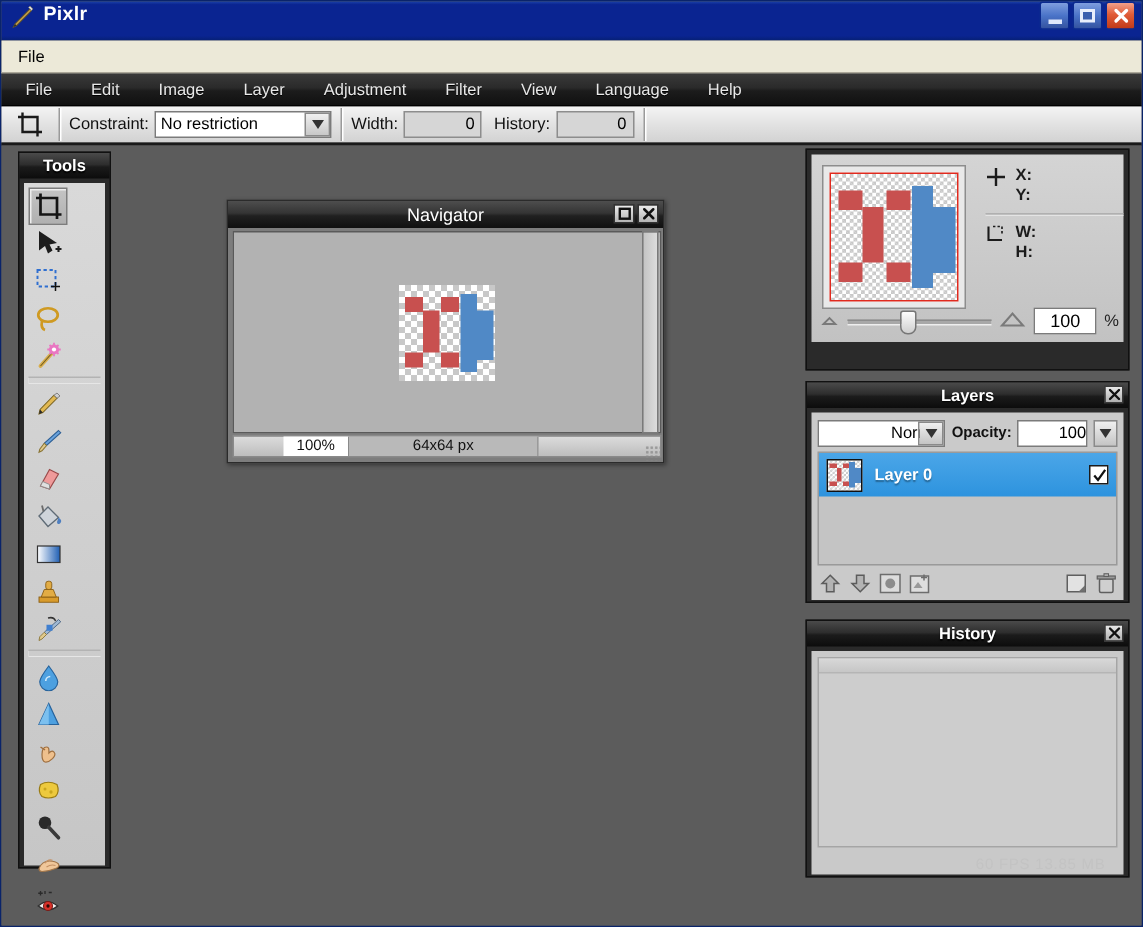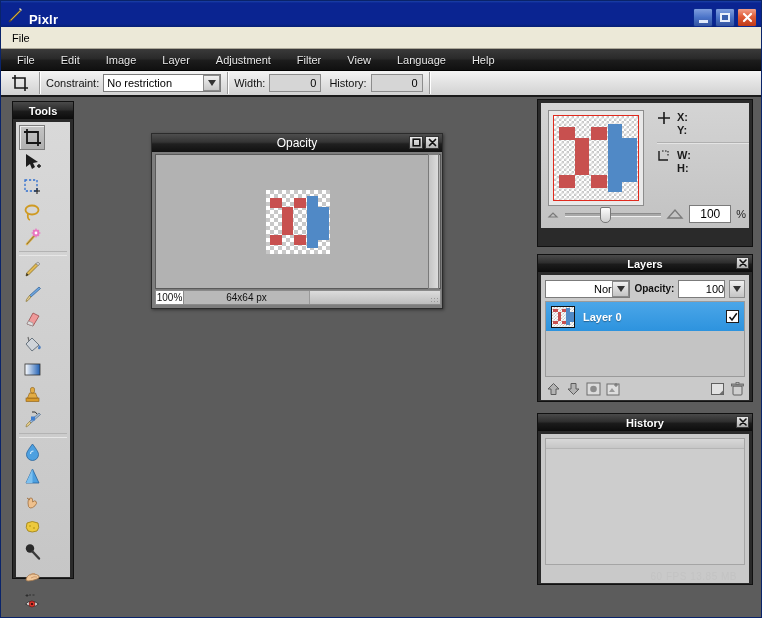--- a/index.html
+++ b/index.html
@@ -15,21 +15,21 @@
     width: 762px; height: 618px;
     background: #5a5a5a;
     border: 1px solid #0a246a;
   }
 
   
   .titlebar {
     position: absolute; left: 0; top: 0;
     width: 760px; height: 26px;
     background: linear-gradient(to bottom, #1b41a8 0%, #0a2491 8%, #0a2491 88%, #062075 100%);
-    display: flex; align-items: flex-end;
+    display: flex; align-items: flex-start;
   }
   .tb-icon {
     width: 22px; height: 22px; margin-left: 3px;
     display: flex; align-items: center; justify-content: center;
   }
   .tb-title {
     color: #fff; font-weight: bold; font-size: 13px;
     margin-left: 3px; letter-spacing: .2px;
     font-family: "Liberation Sans", sans-serif;
   }
@@ -179,22 +179,22 @@
     background: linear-gradient(to right,#c4c4c4,#dcdcdc);
     border: 1px solid #7a7a7a;
   }
   .doc-status {
     position: absolute; left: 3px; bottom: 3px; width: 286px; height: 15px;
     background: linear-gradient(to bottom,#dcdcdc,#bdbdbd);
     border: 1px solid #8a8a8a;
     display: flex; align-items: center; font-size: 10px; color: #111;
   }
   .doc-zoom {
-    width: 28px; height: 100%; background: #fff; border-right: 1px solid #8a8a8a;
-    display: flex; align-items: center; justify-content: center;
+    width: 44px; height: 100%; background: #fff; border-right: 1px solid #8a8a8a;
+    display: flex; align-items: center; justify-content: center; margin-left: 33px;
   }
   .doc-size {
     width: 126px; height: 100%; background: #b9b9b9; border-right: 1px solid #9a9a9a;
     display: flex; align-items: center; justify-content: center;
   }
   .grip {
     position: absolute; right: 2px; bottom: 1px; width: 10px; height: 10px;
     background-image:
       radial-gradient(circle, #8a8a8a 0.8px, transparent 1px);
     background-size: 3px 3px;
@@ -528,21 +528,21 @@
               <rect x="2" y="7" width="9" height="9" fill="#f2d76b" stroke="#8a6f15" stroke-width=".8"></rect>
               <circle cx="12" cy="6.5" r="4.5" fill="#f7e79a" stroke="#8a6f15" stroke-width=".8"></circle>
             </svg>
         </div>
 
       </div>
     </div>
 
     <div id="docwin">
       <div class="doc-header">
-        <span>Opacity</span>
+        <span>Navigator</span>
         <div class="doc-btns">
           <div class="doc-btn">
             <svg width="9" height="9" viewBox="0 0 9 9">
                 <rect x="1.2" y="1.2" width="6.6" height="6.6" fill="none" stroke="#111" stroke-width="1.6"></rect>
               </svg>
           </div>
           <div class="doc-btn">
             <svg width="9" height="9" viewBox="0 0 9 9">
                 <path d="M1.5 1.5 L7.5 7.5 M7.5 1.5 L1.5 7.5" stroke="#111" stroke-width="1.7" stroke-linecap="round"></path>
               </svg>

